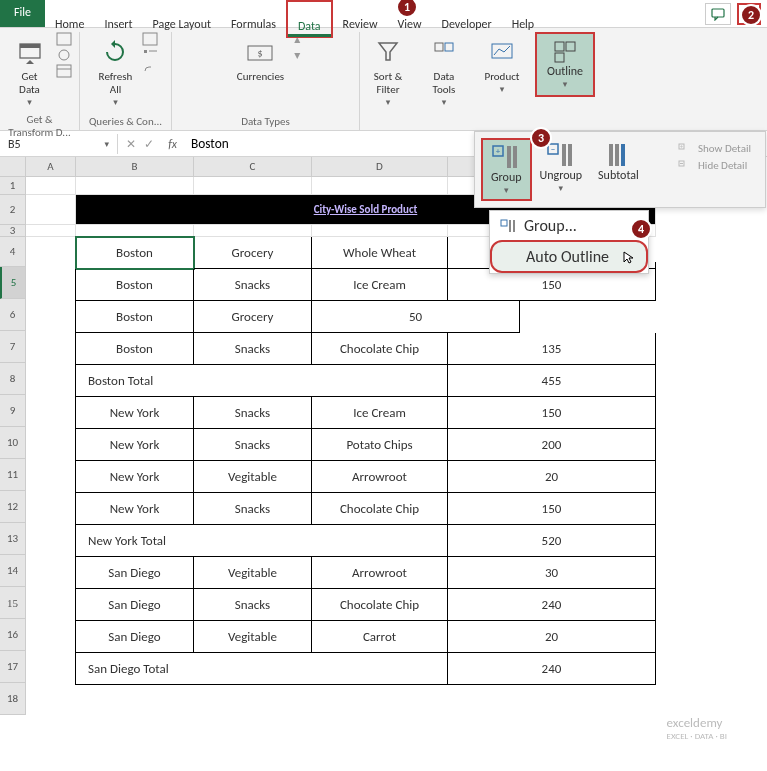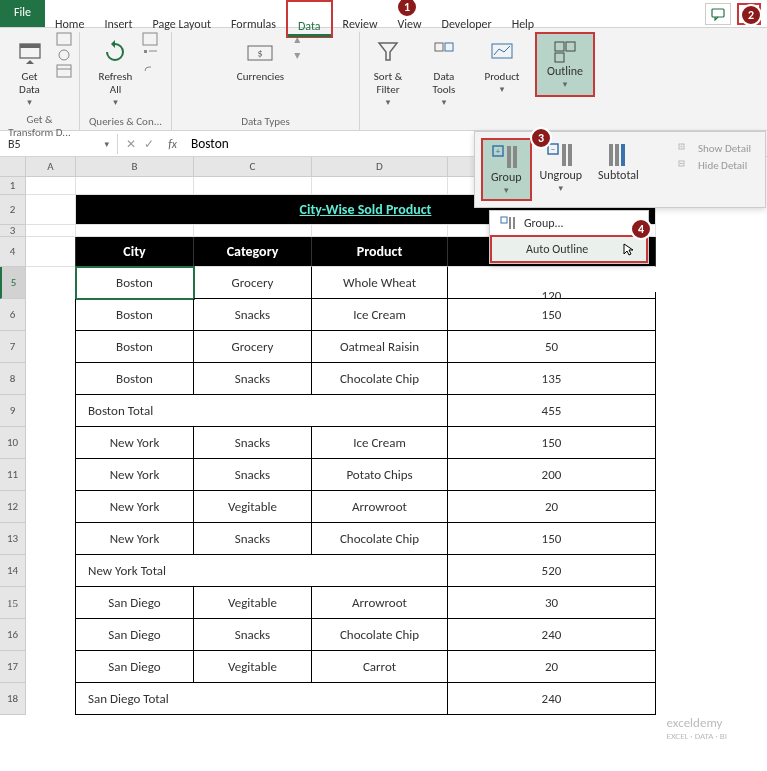--- a/index.html
+++ b/index.html
@@ -29,35 +29,35 @@
 .corner, .col-header, .row-header { background: #e6e6e6; border-right: 1px solid #ccc; border-bottom: 1px solid #ccc; display: flex; align-items: center; justify-content: center; font-size: 11px; color: #555; }
 .corner { width: 26px; height: 20px; }
 .col-headers { display: flex; }
 .col-header { height: 20px; }
 .row-header { width: 26px; }
 .row-header.selected { background: #d2d2d2; color: #217346; border-left: 2px solid #217346;}
 .grid-body { position: relative; }
 .grid-row { display: flex; }
 .cell { border-right: 1px solid #e0e0e0; border-bottom: 1px solid #e0e0e0; display: flex; align-items: center; padding: 0 4px; overflow: hidden; white-space: nowrap; }
 .title-row { background: #000; }
-.title-cell { color: #5eead4; font-weight: bold; font-size: 14px; text-decoration: underline; justify-content: center; }
+.title-cell { color: #c4b5fd; font-weight: bold; font-size: 11px; text-decoration: underline; justify-content: center; }
 .header-row .cell { background: #000; color: #fff; font-weight: bold; font-size: 14px; justify-content: center; border-right: 1px solid #333;}
 .data-row .cell { justify-content: center; font-size: 13px; border: 1px solid #000; border-top: none; border-left: none; }
 .data-row .cell:first-child { border-left: 1px solid #000; }
 .selected-cell { outline: 2px solid #217346; outline-offset: -1px; }
 .callout { position: absolute; width: 22px; height: 22px; background: #8b1a1a; color: #fff; border-radius: 50%; border: 2px solid #fff; display: flex; align-items: center; justify-content: center; font-weight: bold; font-size: 12px; z-index: 50; }
 .red-box { border: 2px solid #c93838 !important; }
 .outline-panel { position: absolute; top: 131px; left: 474px; width: 292px; background: #f3f3f3; border: 1px solid #ccc; z-index: 40; box-shadow: 0 2px 6px rgba(0,0,0,0.15); }
 .outline-top { display: flex; padding: 6px; align-items: flex-start; }
 .outline-sub-btn { display: flex; flex-direction: column; align-items: center; padding: 4px 8px; cursor: pointer; }
 .outline-sub-btn.selected { background: #b8d4c8; border: 2px solid #c93838; }
 .detail-opts { display: flex; flex-direction: column; margin-left: auto; padding: 4px 8px; gap: 4px; }
 .detail-row { display: flex; align-items: center; gap: 6px; font-size: 11px; color: #999; }
 .group-menu { position: absolute; top: 70px; left: 6px; width: 160px; background: #fff; border: 1px solid #ccc; box-shadow: 0 2px 6px rgba(0,0,0,0.2); z-index: 45; }
-.menu-item { display: flex; align-items: center; gap: 8px; padding: 5px 10px; cursor: pointer; font-size: 12px; }
+.menu-item { display: flex; align-items: center; gap: 8px; padding: 5px 10px; cursor: pointer; font-size: 16px; border-radius: 12px; }
 .menu-item.highlighted { border: 2px solid #c93838; background: #eaf0ec; }
 .watermark { position: absolute; bottom: 30px; right: 40px; color: #bbb; font-size: 13px; z-index: 2; }
 .watermark small { font-size: 9px; display: block; }
 .comment-box { margin-left: auto; display: flex; gap: 6px; padding: 0 6px; align-items: center; }
 .comment-btn { border: 1px solid #ccc; padding: 3px 5px; cursor: pointer; display: flex; align-items: center; justify-content: center; }
 svg { display: block; }
 </style>
 </head>
 <body>
 
@@ -374,46 +374,38 @@
           <div class="cell" style="width: 50px;"></div>
           <div class="cell title-cell title-row" style="width: 580px;">City-Wise Sold Product</div>
         </div>
         <div class="grid-row" style="height: 12px;">
           <div class="cell" style="width: 50px;"></div>
           <div class="cell" style="width: 118px;"></div>
           <div class="cell" style="width: 118px;"></div>
           <div class="cell" style="width: 136px;"></div>
           <div class="cell" style="width: 208px;"></div>
         </div>
-        <div class="grid-row header-row" style="height: 30px;">
-          <div class="cell" style="width: 50px; background: rgb(255, 255, 255);"></div>
-          <div class="cell" style="width: 118px;">City</div>
-          <div class="cell" style="width: 118px;">Category</div>
-          <div class="cell" style="width: 136px;">Product</div>
-          <div class="cell" style="width: 208px;">Sold Quantity(kg)</div>
-        </div>
         <div class="grid-row data-row" style="height: 32px;">
           <div class="cell" style="width: 50px; border-top: none; border-right: 1px solid rgb(0, 0, 0); border-bottom: none; border-left: none; border-image: initial;"></div>
           <div class="cell selected-cell" style="width: 118px;">Boston</div>
           <div class="cell" style="width: 118px;">Grocery</div>
           <div class="cell" style="width: 136px;">Whole Wheat</div>
           <div class="cell" style="width: 208px; margin-top: 25px;">120</div>
         </div>
         <div class="grid-row data-row" style="height: 32px;">
           <div class="cell" style="width: 50px; border-top: none; border-right: 1px solid rgb(0, 0, 0); border-bottom: none; border-left: none; border-image: initial;"></div>
           <div class="cell" style="width: 118px;">Boston</div>
           <div class="cell" style="width: 118px;">Snacks</div>
           <div class="cell" style="width: 136px;">Ice Cream</div>
           <div class="cell" style="width: 208px;">150</div>
         </div>
         <div class="grid-row data-row" style="height: 32px;">
           <div class="cell" style="width: 50px; border-top: none; border-right: 1px solid rgb(0, 0, 0); border-bottom: none; border-left: none; border-image: initial;"></div>
           <div class="cell" style="width: 118px;">Boston</div>
           <div class="cell" style="width: 118px;">Grocery</div>
-          <div class="cell" style="width: 136px;">Oatmeal Raisin</div>
           <div class="cell" style="width: 208px;">50</div>
         </div>
         <div class="grid-row data-row" style="height: 32px;">
           <div class="cell" style="width: 50px; border-top: none; border-right: 1px solid rgb(0, 0, 0); border-bottom: none; border-left: none; border-image: initial;"></div>
           <div class="cell" style="width: 118px;">Boston</div>
           <div class="cell" style="width: 118px;">Snacks</div>
           <div class="cell" style="width: 136px;">Chocolate Chip</div>
           <div class="cell" style="width: 208px;">135</div>
         </div>
         <div class="grid-row data-row" style="height: 32px;">

